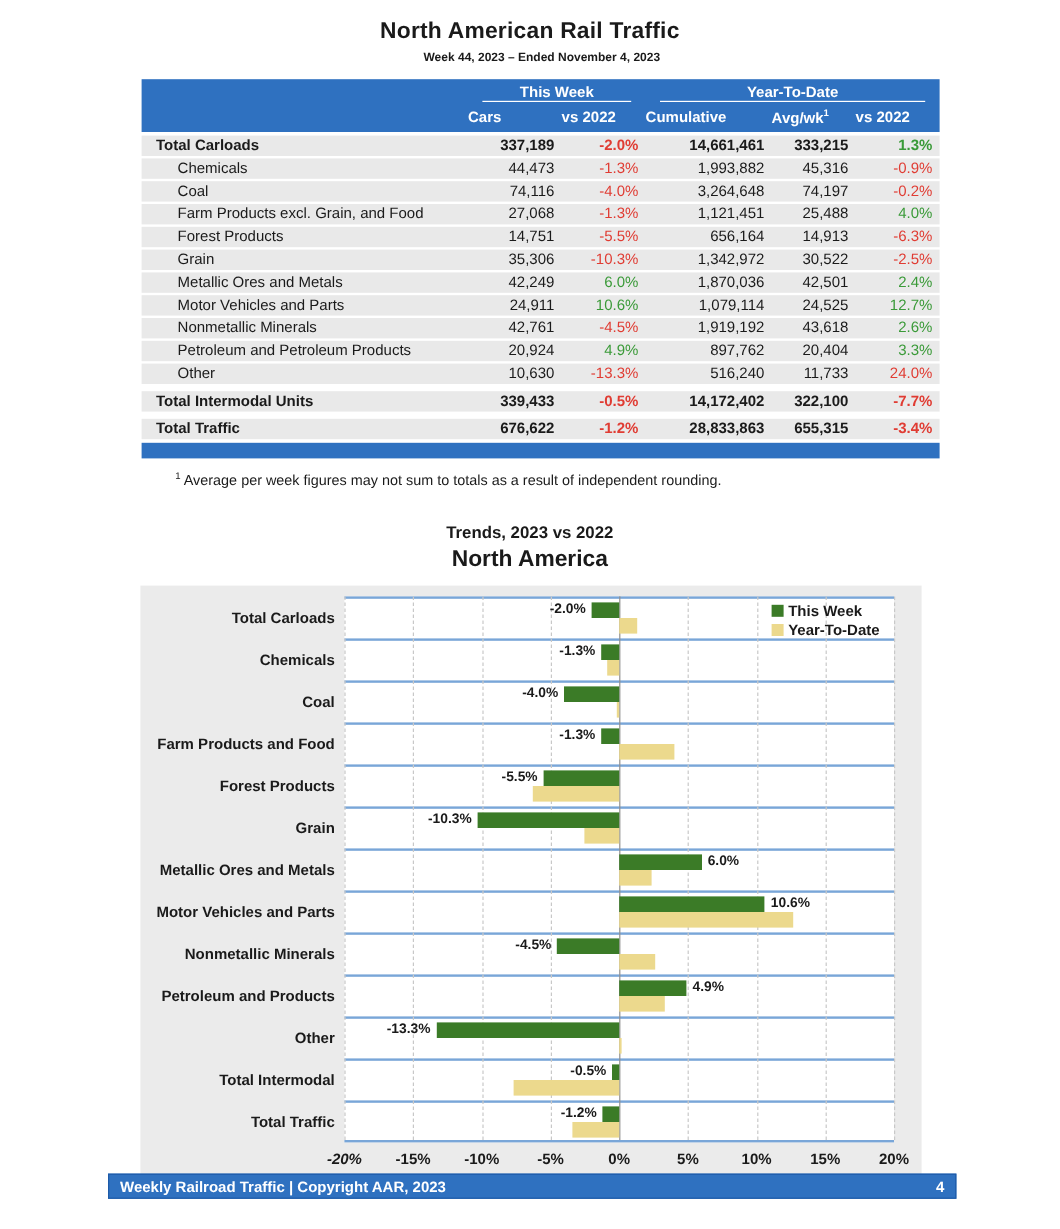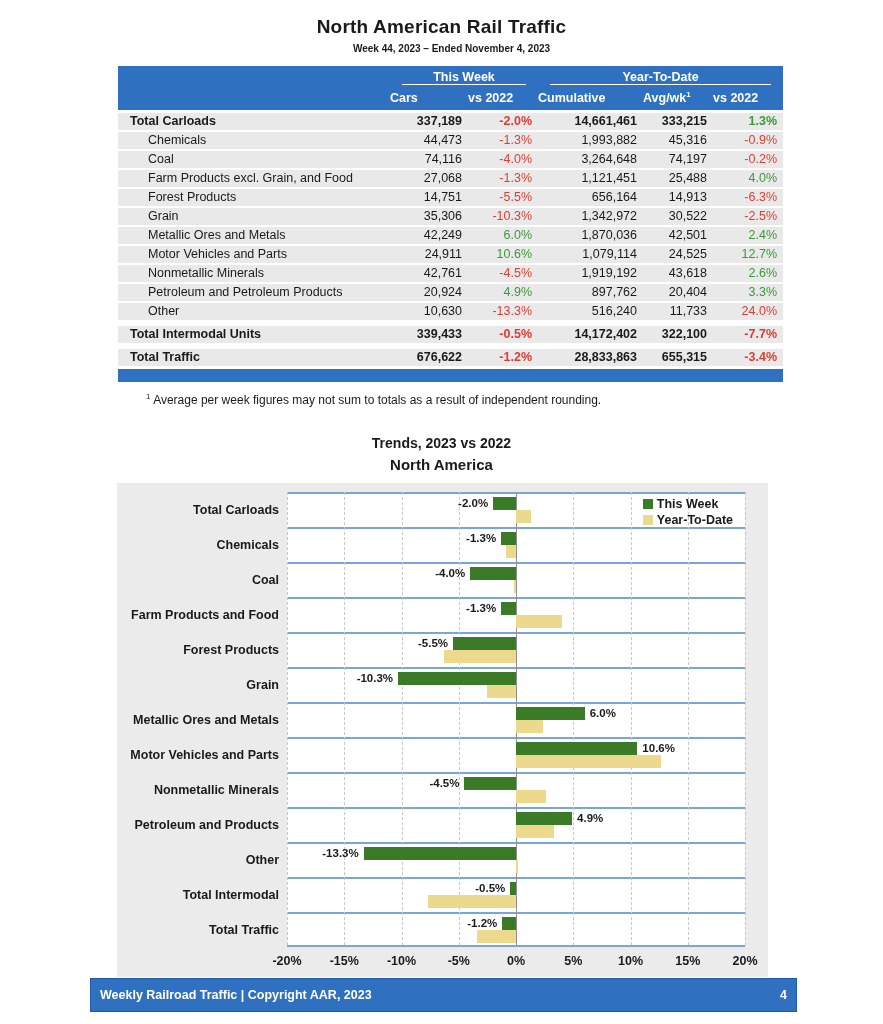--- a/index.html
+++ b/index.html
@@ -28,21 +28,21 @@
   .t-row.total { font-weight:bold; }
   .t-row.total .lbl { padding-left:12px; }
   .t-row .num { text-align:right; padding-right:6px; font-variant-numeric:tabular-nums; }
   .red { color:#e03c33; }
   .green { color:#3a9a38; }
   .tbl-bottom { height:13px; background:#2f71c0; margin-top:3px; }
   .footnote { font-size:12px; margin:10px 0 0 146px; color:#1a1a1a; }
 
   
   .chart-title { text-align:center; font-size:14px; font-weight:bold; margin-top:28px; }
-  .chart-subtitle { text-align:center; font-size:15px; font-weight:bold; margin-top:5px; }
+  .chart-subtitle { text-align:center; font-size:19px; font-weight:bold; margin-top:5px; }
   .chart-panel { position:relative; width:651px; height:494px; margin-left:117px; margin-top:10px;
     background:#ebebeb; padding-top:9px; }
   .chart-body { display:flex; }
   .cat-col { width:170px; }
   .cat-cell { height:35px; display:flex; align-items:center; justify-content:flex-end;
     padding-right:8px; font-size:12.5px; font-weight:bold; white-space:nowrap; }
   .plot { position:relative; width:458px; height:455px; background:#ffffff;
     border-bottom:2px solid #79a6d8; }
   .p-row { position:absolute; left:0; width:100%; height:35px; border-top:2px solid #79a6d8; z-index:0; }
   .gline { position:absolute; top:0; bottom:0; width:0; border-left:1px dashed #c8c8c8; z-index:1; }
@@ -51,21 +51,21 @@
   .bar-label { position:absolute; height:14px; line-height:14px; font-size:11.5px; font-weight:bold;
     z-index:3; white-space:nowrap; }
   .legend { position:absolute; top:5px; right:12px; z-index:4; }
   .leg-item { display:flex; align-items:center; margin-bottom:2px; }
   .leg-swatch { width:10px; height:10px; margin-right:4px; display:inline-block; }
   .leg-text { font-size:12.5px; font-weight:bold; }
   .x-axis { position:relative; margin-left:170px; width:458px; height:26px; }
   .x-tick { position:absolute; top:7px; transform:translateX(-50%); font-size:12.5px; font-weight:bold; }
 
   
-  .footer-bar { position:absolute; left:90px; top:978px; width:707px; height:34px;
+  .footer-bar { position:absolute; left:90px; top:978px; width:707px; height:21px;
     background:#2f71c0; border:1px solid #1d5aa8; color:#ffffff; font-size:12.5px; font-weight:bold;
     display:flex; align-items:center; justify-content:space-between; padding:0 9px; }
 </style>
 </head>
 <body>
 
 <div class="page">
 
   <div class="rpt-title">North American Rail Traffic</div>
   <div class="rpt-subtitle">Week 44, 2023 – Ended November 4, 2023</div>
@@ -295,21 +295,21 @@
           <div class="bar-label" style="top: 354px; right: 386.285px;">-13.3%</div>
           <div class="bar" style="left: 223.275px; width: 5.725px; top: 390px; background: rgb(59, 123, 39);"></div>
           <div class="bar" style="left: 140.835px; width: 88.165px; top: 403px; background: rgb(236, 217, 141);"></div>
           <div class="bar-label" style="top: 389px; right: 239.725px;">-0.5%</div>
           <div class="bar" style="left: 215.26px; width: 13.74px; top: 425px; background: rgb(59, 123, 39);"></div>
           <div class="bar" style="left: 190.07px; width: 38.93px; top: 438px; background: rgb(236, 217, 141);"></div>
           <div class="bar-label" style="top: 424px; right: 247.74px;">-1.2%</div>
         </div>
     </div>
     <div class="x-axis" id="x-axis">
-        <span class="x-tick" style="left: 0px;">-20%</span>
+        <span class="x-tick" style="left: 0px; font-style: italic;">-20%</span>
         <span class="x-tick" style="left: 57.25px;">-15%</span>
         <span class="x-tick" style="left: 114.5px;">-10%</span>
         <span class="x-tick" style="left: 171.75px;">-5%</span>
         <span class="x-tick" style="left: 229px;">0%</span>
         <span class="x-tick" style="left: 286.25px;">5%</span>
         <span class="x-tick" style="left: 343.5px;">10%</span>
         <span class="x-tick" style="left: 400.75px;">15%</span>
         <span class="x-tick" style="left: 458px;">20%</span>
       </div>
   </div>

